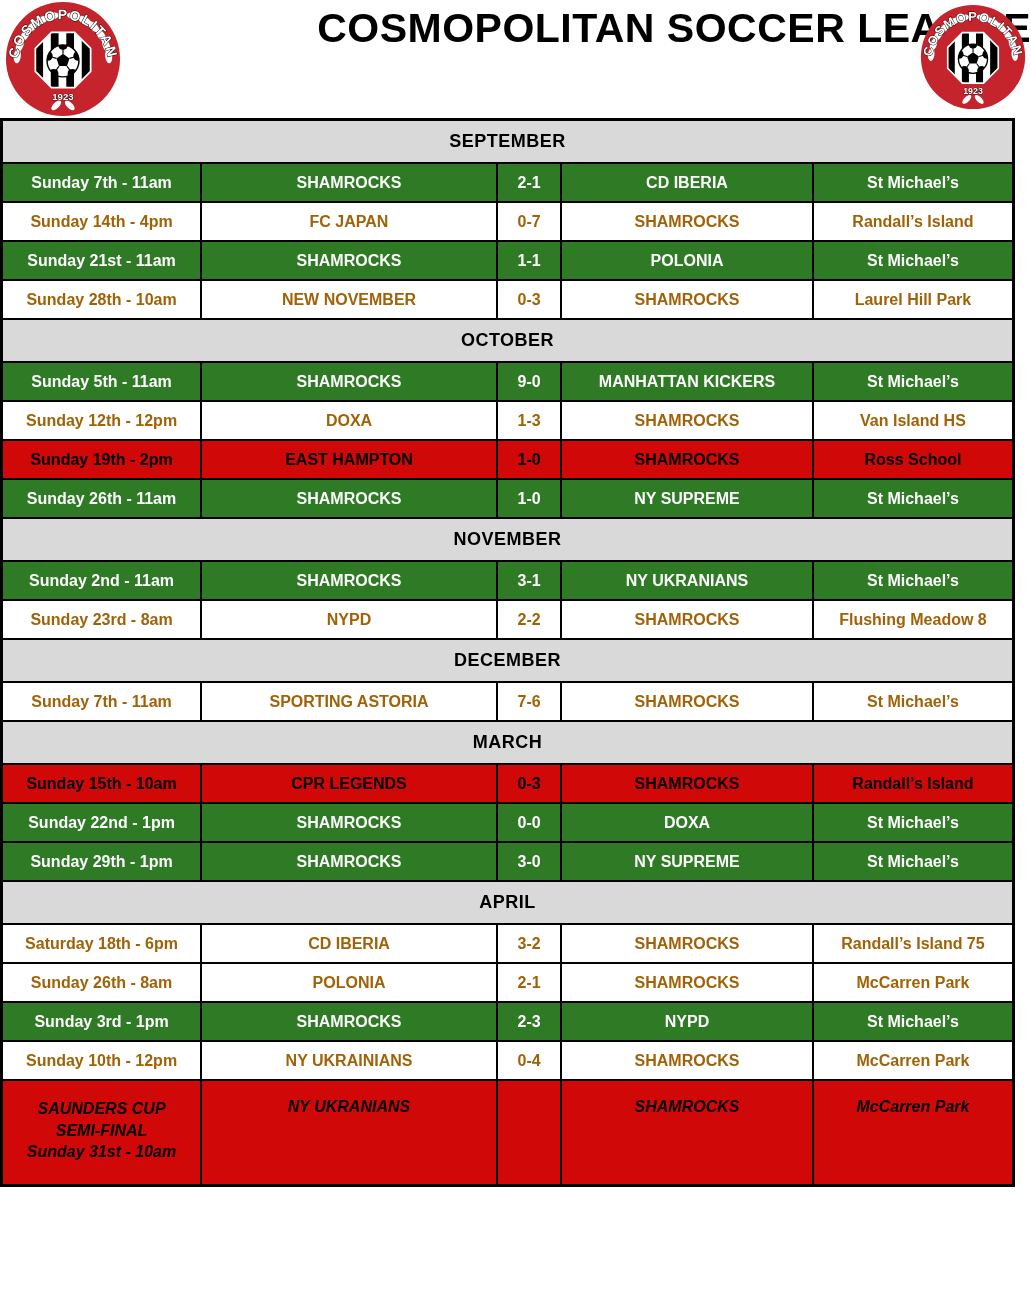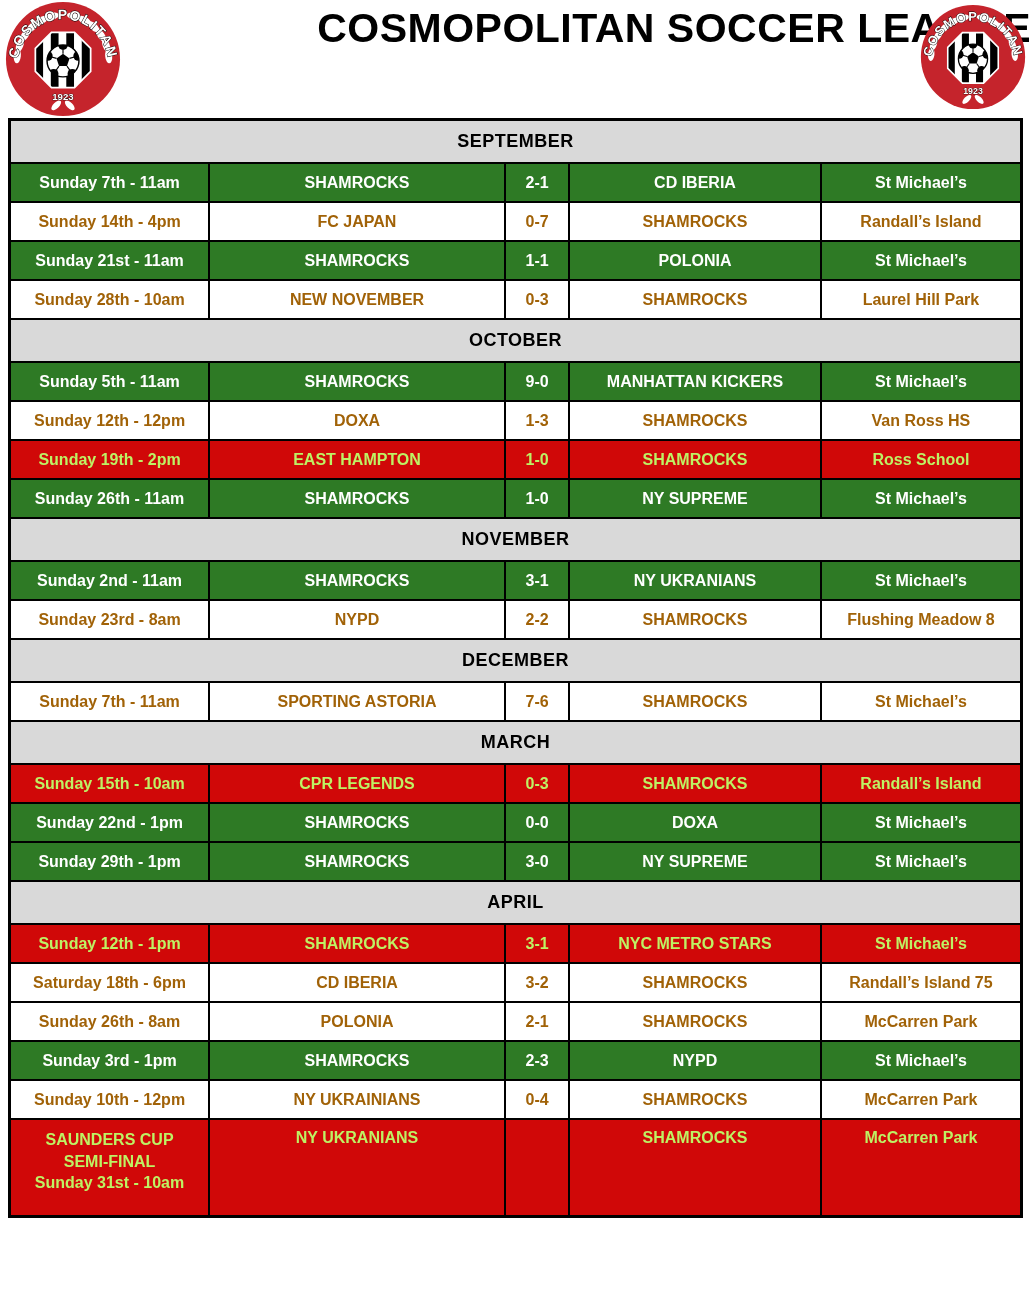--- a/index.html
+++ b/index.html
@@ -10,35 +10,35 @@
   }
   .page-header{position:relative;height:118px;}
   .logo{position:absolute;}
   .logo-left{left:5px;top:1px;width:116px;height:116px;}
   .logo-right{right:5px;top:4px;width:106px;height:106px;}
   .titles{text-align:right;padding-top:6px;color:#000;}
   .title-line1{font-size:41px;font-weight:bold;line-height:1.12;letter-spacing:0.5px;}
   .title-line2{font-size:40px;font-weight:bold;line-height:1.05;letter-spacing:0.5px;}
 
   table.schedule{
-    margin-left:8px;width:1015px;border-collapse:collapse;table-layout:fixed;
+    margin-left:0;width:1015px;border-collapse:collapse;table-layout:fixed;
     border:3px solid #000;
   }
   col.c-date{width:199px;} col.c-home{width:295px;} col.c-score{width:64px;}
   col.c-away{width:251px;} col.c-venue{width:200px;}
   td{
     border:2px solid #000;font-weight:bold;text-align:center;vertical-align:middle;
     font-size:16px;padding:0;overflow:hidden;
   }
   .month-cell{background:var(--gray,#D9D9D9);color:#000;font-size:18px;height:41px;letter-spacing:0.5px;}
   .game-row td{height:37px;}
   .row-green td{background:var(--green,#2E7A25);color:#fff;}
-  .row-red td{background:var(--red,#D00808);color:#bef264;}
+  .row-red td{background:var(--red,#D00808);color:#000000;}
   .row-white td{background:#fff;color:#a16207;}
-  .cup-row td{height:86px;vertical-align:top;padding-top:9px;}
+  .cup-row td{height:86px;vertical-align:top;padding-top:17px;font-style:italic;}
   .date-cell{white-space:pre-line;line-height:1.35;}
 </style>
 </head>
 <body>
 
 <svg width="0" height="0" style="position:absolute" aria-hidden="true">
   <defs>
     <symbol id="logo-badge" viewBox="0 0 120 120">
       <circle cx="60" cy="60" r="59" fill="#C5242C"></circle>
 
@@ -171,21 +171,21 @@
           <td class="home-cell">SHAMROCKS</td>
           <td class="score-cell">9-0</td>
           <td class="away-cell">MANHATTAN KICKERS</td>
           <td class="venue-cell">St Michael’s</td>
         </tr>
         <tr class="game-row row-white">
           <td class="date-cell">Sunday 12th - 12pm</td>
           <td class="home-cell">DOXA</td>
           <td class="score-cell">1-3</td>
           <td class="away-cell">SHAMROCKS</td>
-          <td class="venue-cell">Van Ross HS</td>
+          <td class="venue-cell">Van Island HS</td>
         </tr>
         <tr class="game-row row-red">
           <td class="date-cell">Sunday 19th - 2pm</td>
           <td class="home-cell">EAST HAMPTON</td>
           <td class="score-cell">1-0</td>
           <td class="away-cell">SHAMROCKS</td>
           <td class="venue-cell">Ross School</td>
         </tr>
         <tr class="game-row row-green">
           <td class="date-cell">Sunday 26th - 11am</td>
@@ -240,27 +240,20 @@
         </tr>
         <tr class="game-row row-green">
           <td class="date-cell">Sunday 29th - 1pm</td>
           <td class="home-cell">SHAMROCKS</td>
           <td class="score-cell">3-0</td>
           <td class="away-cell">NY SUPREME</td>
           <td class="venue-cell">St Michael’s</td>
         </tr>
         <tr>
           <td colspan="5" class="month-cell">APRIL</td>
-        </tr>
-        <tr class="game-row row-red">
-          <td class="date-cell">Sunday 12th - 1pm</td>
-          <td class="home-cell">SHAMROCKS</td>
-          <td class="score-cell">3-1</td>
-          <td class="away-cell">NYC METRO STARS</td>
-          <td class="venue-cell">St Michael’s</td>
         </tr>
         <tr class="game-row row-white">
           <td class="date-cell">Saturday 18th - 6pm</td>
           <td class="home-cell">CD IBERIA</td>
           <td class="score-cell">3-2</td>
           <td class="away-cell">SHAMROCKS</td>
           <td class="venue-cell">Randall’s Island 75</td>
         </tr>
         <tr class="game-row row-white">
           <td class="date-cell">Sunday 26th - 8am</td>

